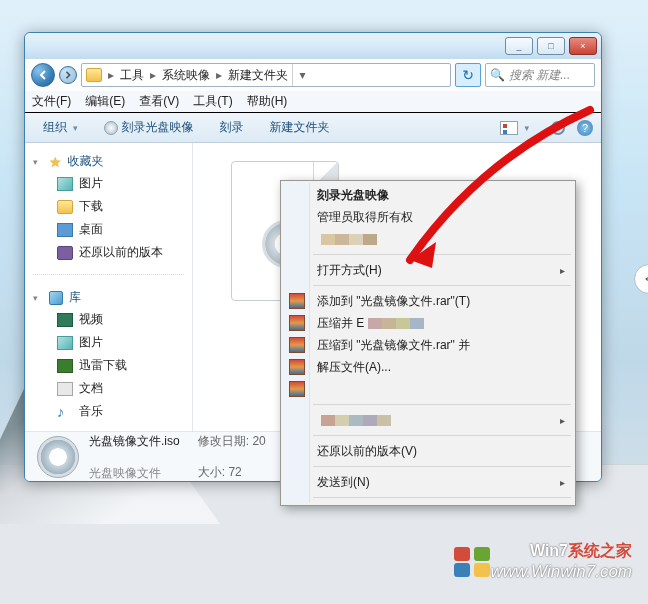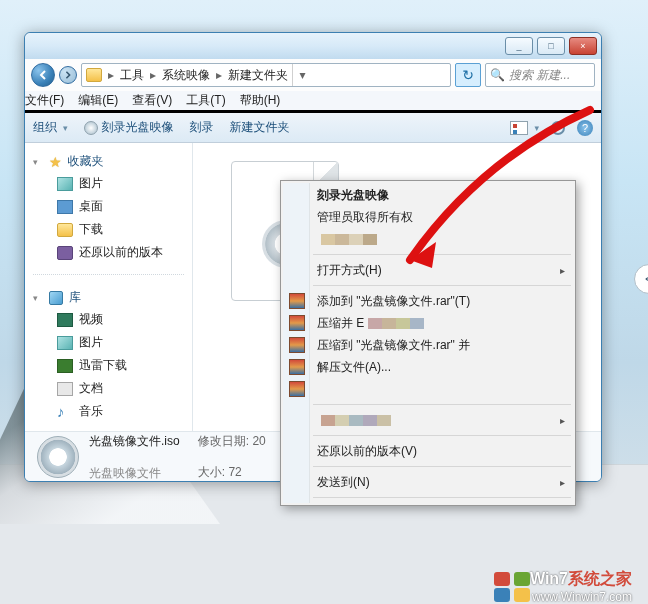--- a/index.html
+++ b/index.html
@@ -74,31 +74,31 @@
     width: 26px; height: 24px; border: 1px solid #5aa0d4; background: #d6eefe; border-radius: 2px;
     display: flex; align-items: center; justify-content: center; color: #1d6fa5; font-size: 14px;
   }
   .search-box {
     width: 110px; height: 24px; border: 1px solid #a0b3c2; background: #fff; border-radius: 2px;
     display: flex; align-items: center; padding: 0 4px; color: #888; font-style: italic;
   }
   .search-box .mag { margin-right: 4px; color:#6a8ea8; font-style: normal;}
   
   .menubar {
-    height: 22px; background: #f4f7fb; border-bottom: 3px solid #000000;
-    display: flex; align-items: center; gap: 14px; padding: 0 0; color: #222;
+    height: 22px; background: #f4f7fb; border-bottom: 1px solid #000000;
+    display: flex; align-items: center; gap: 14px; padding: 0 7px; color: #222;
   }
   .menubar span { cursor: default; }
   
   .toolbar {
     height: 30px; background: linear-gradient(to bottom, #eef4fa, #dceaf5);
     border-bottom: 1px solid #c0cedb;
     display: flex; align-items: center; gap: 16px; padding: 0 8px; color: #1d4f7a;
   }
-  .toolbar .item { display: flex; align-items: center; gap: 4px; }
+  .toolbar .item { display: flex; align-items: center; gap: 4px; margin-left: 10px; }
   .toolbar .chev { font-size: 9px; color: #6a8ea8; margin-left: 2px;}
   .disc-ico {
     width: 14px; height: 14px; border-radius: 50%; background: radial-gradient(circle, #fff, #c7d6df 60%, #a1b3bf); border: 1px solid #8fa2ae;
   }
   .tool-right { margin-left: auto; display: flex; gap: 12px; align-items: center;}
   .view-ico { width: 18px; height: 14px; background: #fff; border: 1px solid #8fa2ae; position: relative;}
   .view-ico::before, .view-ico::after { content:""; position:absolute; background:#8fa2ae;}
   .view-ico::before { left:2px; top:2px; width:4px; height:4px; background:#c84333;}
   .view-ico::after  { left:2px; top:8px; width:4px; height:4px; background:#3a81b8;}
   .gear-ico { width: 14px; height: 14px; border-radius: 50%; border: 2px solid #6a8ea8;}
@@ -168,34 +168,34 @@
   
   .side-chev {
     position:absolute; right:-16px; top:264px; width:30px; height:30px; border-radius:50%;
     background:#fff; border:1px solid #b0bec8; display:flex; align-items:center; justify-content:center;
     font-size:14px; color:#3a5a72; z-index:30;
   }
   
   .arrow-svg { position:absolute; left:340px; top:100px; width:260px; height:200px; z-index:25; pointer-events:none;}
   
   .wm {
-    position:absolute; right:16px; bottom:0; display:flex; align-items:center; gap:0;
+    position:absolute; right:16px; bottom:22px; display:flex; align-items:center; gap:0;
     z-index:40; text-align:right;
   }
   .wm .flag {
     width:36px; height:30px; position:relative;
   }
   .wm .flag span{ position:absolute; width:16px; height:14px; border-radius:3px;}
   .wm .flag .r{ background:#d24b3b; left:0; top:0;}
   .wm .flag .g{ background:#6aa534; right:0; top:0;}
   .wm .flag .b{ background:#3a81b8; left:0; bottom:0;}
   .wm .flag .y{ background:#f4c14a; right:0; bottom:0;}
   .wm-text .ln1 { color:#d24b3b; font-size:16px; font-weight:bold; }
   .wm-text .ln1 .w { color:#fff; text-shadow:0 0 2px #333;}
-  .wm-text .ln2 { color:#fff; font-size:12px; text-shadow:0 0 2px #333;}
+  .wm-text .ln2 { color:#fff; font-size:17px; text-shadow:0 0 2px #333;font-style:italic;}
 </style>
 </head>
 <body>
 
 <div class="terrain"></div>
 
 <div class="side-chev">&lt;</div>
 
 <div class="window">
 
@@ -270,26 +270,26 @@
       <div class="sb-group">
         <span class="tri">▾</span>
         <span class="star-ico">★</span>
         <span>收藏夹</span>
       </div>
       <div class="sb-item">
           <span class="ico ico-pic"></span>
           <span>图片</span>
         </div>
       <div class="sb-item">
+          <span class="ico ico-dl"></span>
+          <span>下载</span>
+        </div>
+      <div class="sb-item">
           <span class="ico ico-desk"></span>
           <span>桌面</span>
-        </div>
-      <div class="sb-item">
-          <span class="ico ico-dl"></span>
-          <span>下载</span>
         </div>
       <div class="sb-item">
           <span class="ico ico-recent"></span>
           <span>还原以前的版本</span>
         </div>
 
       <div class="sb-sep"></div>
 
       <div class="sb-group">
         <span class="tri">▾</span>

